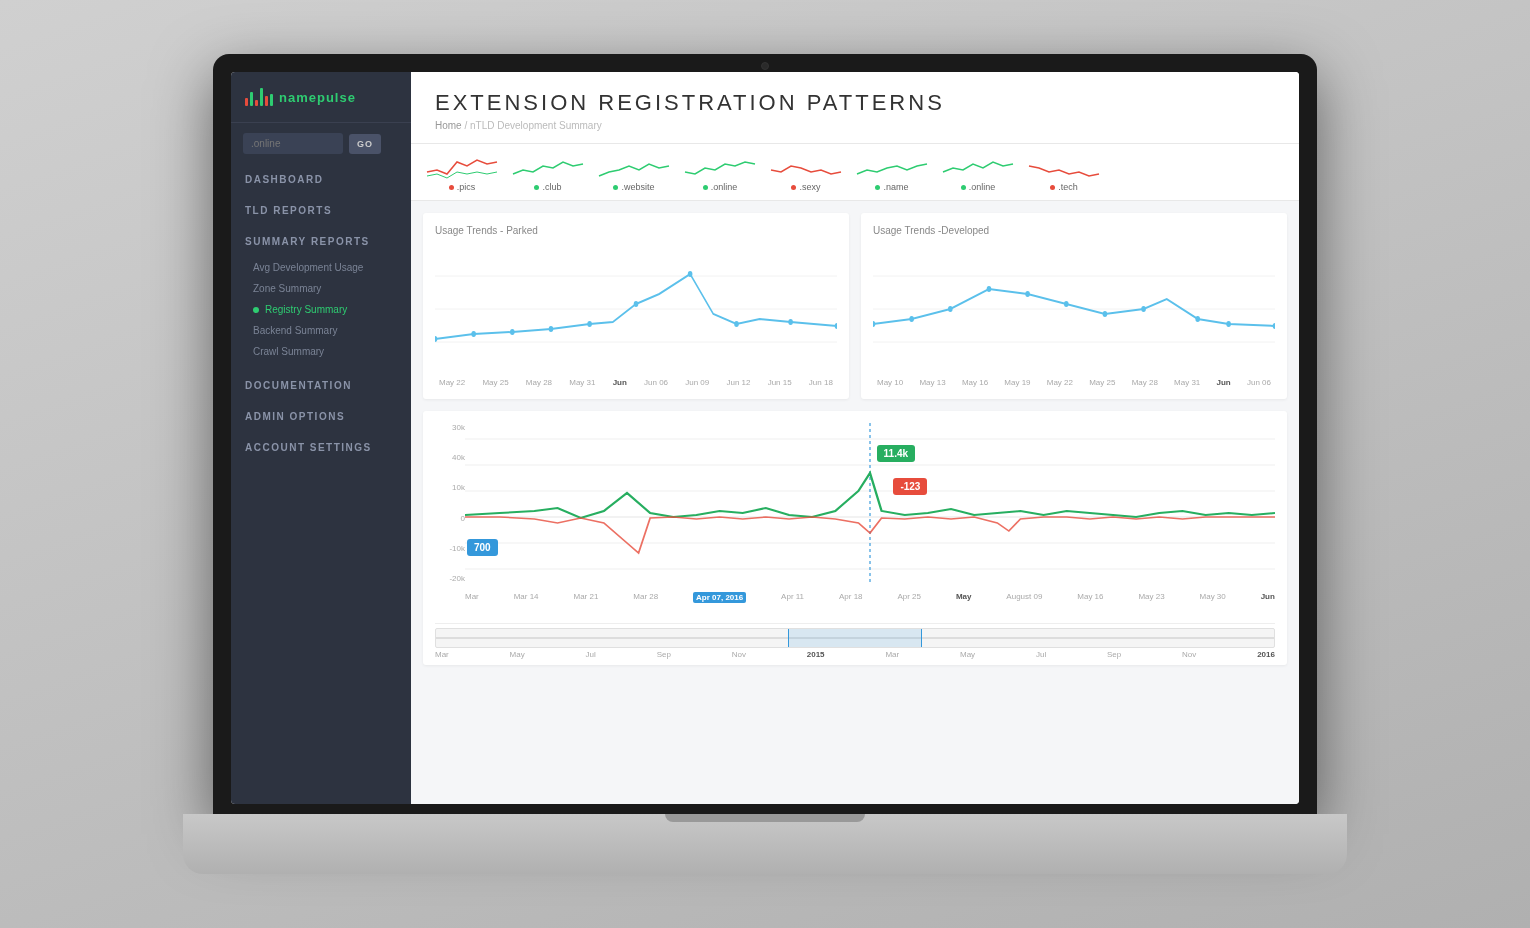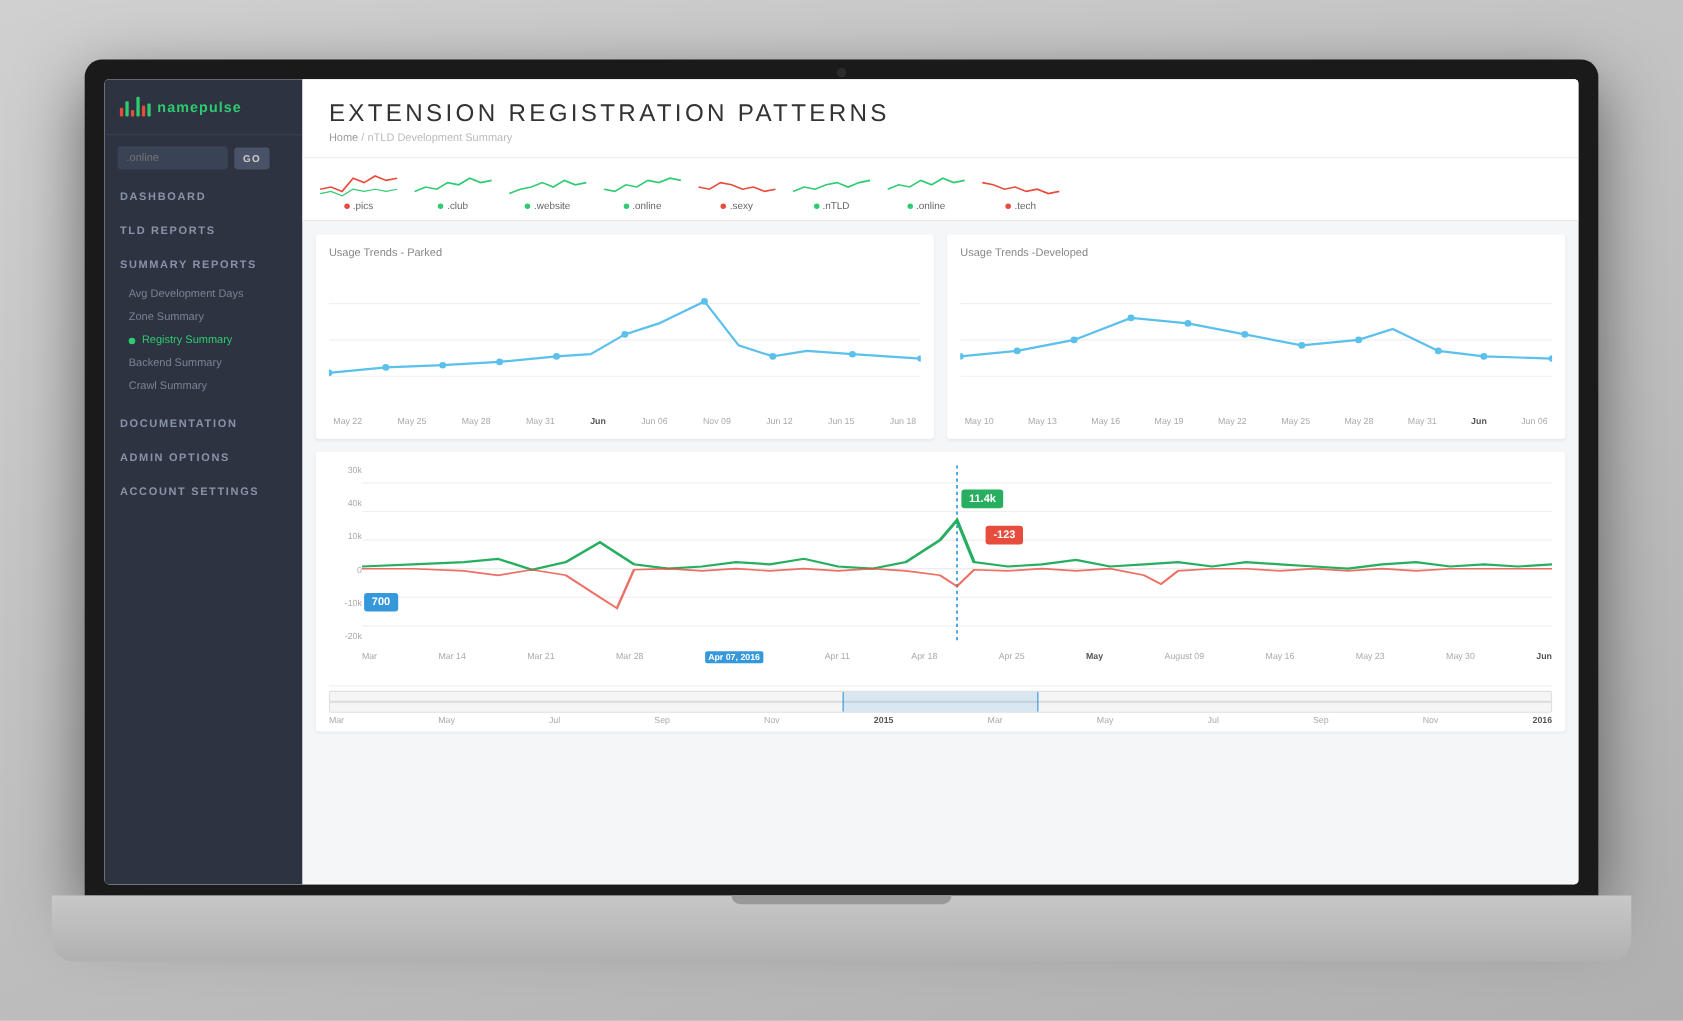--- a/index.html
+++ b/index.html
@@ -6,21 +6,21 @@
     body {
       background: linear-gradient(160deg, #d0d0d0 0%, #b0b0b0 100%);
       display: flex;
       align-items: center;
       justify-content: center;
       min-height: 100vh;
       font-family: 'Arial', sans-serif;
     }
     .laptop-wrapper {
       position: relative;
-      width: 1376px;
+      width: 1104px;
       height: 820px;
       padding-left: 36px;
     }
     .laptop-body {
       position: absolute;
       top: 0; left: 0; right: 0;
       bottom: 60px;
       background: #1a1a1a;
       border-radius: 16px 16px 0 0;
       padding: 18px 18px 10px;
@@ -289,21 +289,21 @@
             <span>name</span><span>pulse</span>
           </div>
         </div>
         <div class="search-area">
           <input class="search-input" type="text" placeholder=".online" style="">
           <button class="search-go">GO</button>
         </div>
         <div class="nav-item">DASHBOARD</div>
         <div class="nav-item">TLD REPORTS</div>
         <div class="nav-item">SUMMARY REPORTS</div>
-        <div class="nav-sub">Avg Development Days</div>
+        <div class="nav-sub">Avg Development Usage</div>
         <div class="nav-sub">Zone Summary</div>
         <div class="nav-sub active">
           <div class="nav-dot"></div>
           <span>Registry Summary</span>
         </div>
         <div class="nav-sub">Backend Summary</div>
         <div class="nav-sub">Crawl Summary</div>
         <div class="nav-item" style="margin-top:8px">DOCUMENTATION</div>
         <div class="nav-item">ADMIN OPTIONS</div>
         <div class="nav-item">ACCOUNT SETTINGS</div>
@@ -371,21 +371,21 @@
               <span>.sexy</span>
             </div>
           </div>
 
           <div class="mini-chart-item">
             <svg class="sparkline" width="70" height="28">
               <polyline points="0,22 10,18 20,20 30,16 40,14 50,18 60,14 70,12" fill="none" stroke="#2ecc71" stroke-width="1.5"></polyline>
             </svg>
             <div class="mini-label">
               <span class="mini-dot" style="background:#2ecc71"></span>
-              <span>.nTLD</span>
+              <span>.name</span>
             </div>
           </div>
 
           <div class="mini-chart-item">
             <svg class="sparkline" width="70" height="28">
               <polyline points="0,20 10,16 20,18 30,12 40,16 50,10 60,14 70,12" fill="none" stroke="#2ecc71" stroke-width="1.5"></polyline>
             </svg>
             <div class="mini-label">
               <span class="mini-dot" style="background:#2ecc71"></span>
               <span>.online</span>
@@ -428,21 +428,21 @@
                 <circle cx="520" cy="82" r="3" fill="#5bc0eb"></circle>
               </svg>
             </div>
             <div class="x-axis">
               <span class="x-label">May 22</span>
               <span class="x-label">May 25</span>
               <span class="x-label">May 28</span>
               <span class="x-label">May 31</span>
               <span class="x-label bold">Jun</span>
               <span class="x-label">Jun 06</span>
-              <span class="x-label">Nov 09</span>
+              <span class="x-label">Jun 09</span>
               <span class="x-label">Jun 12</span>
               <span class="x-label">Jun 15</span>
               <span class="x-label">Jun 18</span>
             </div>
           </div>
 
           <div class="chart-card">
             <div class="chart-title">Usage Trends -Developed</div>
             <div class="chart-area">
               <svg width="100%" height="100%" viewBox="0 0 520 130" preserveAspectRatio="none">

